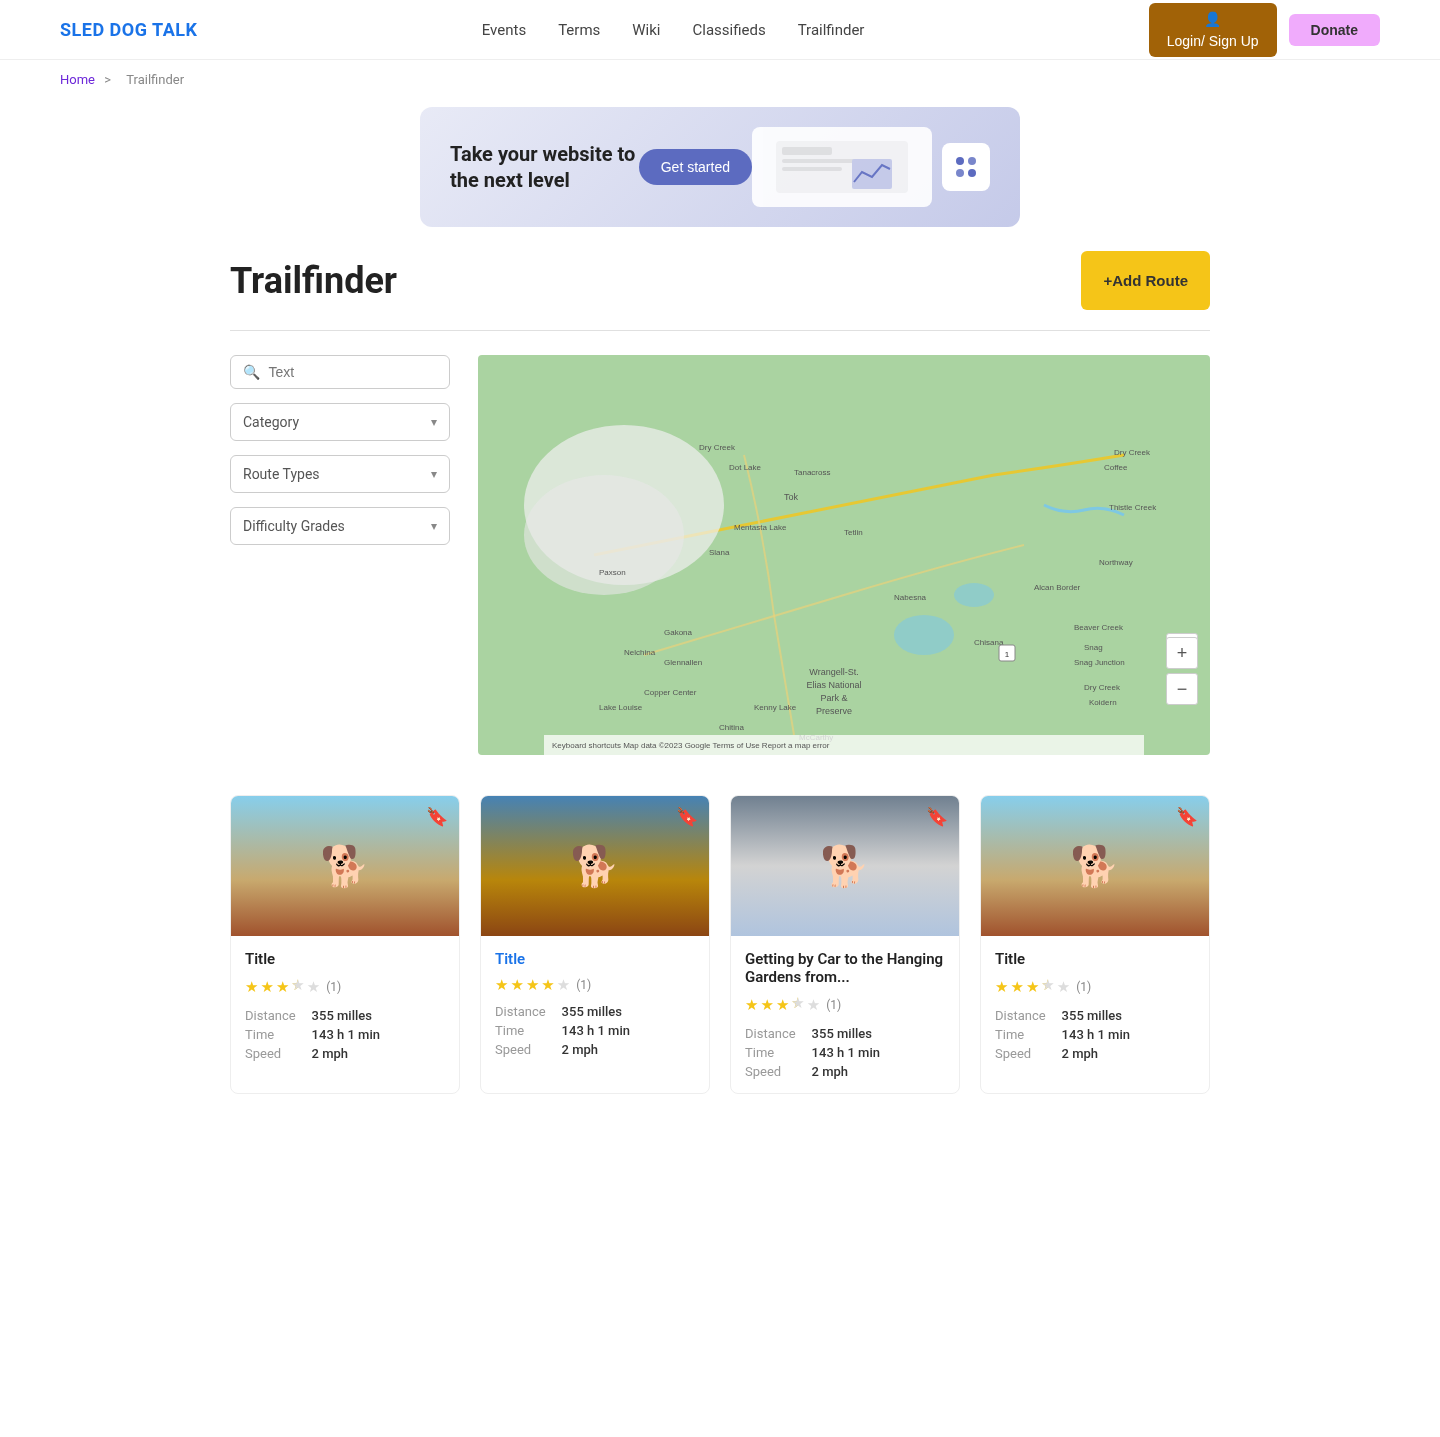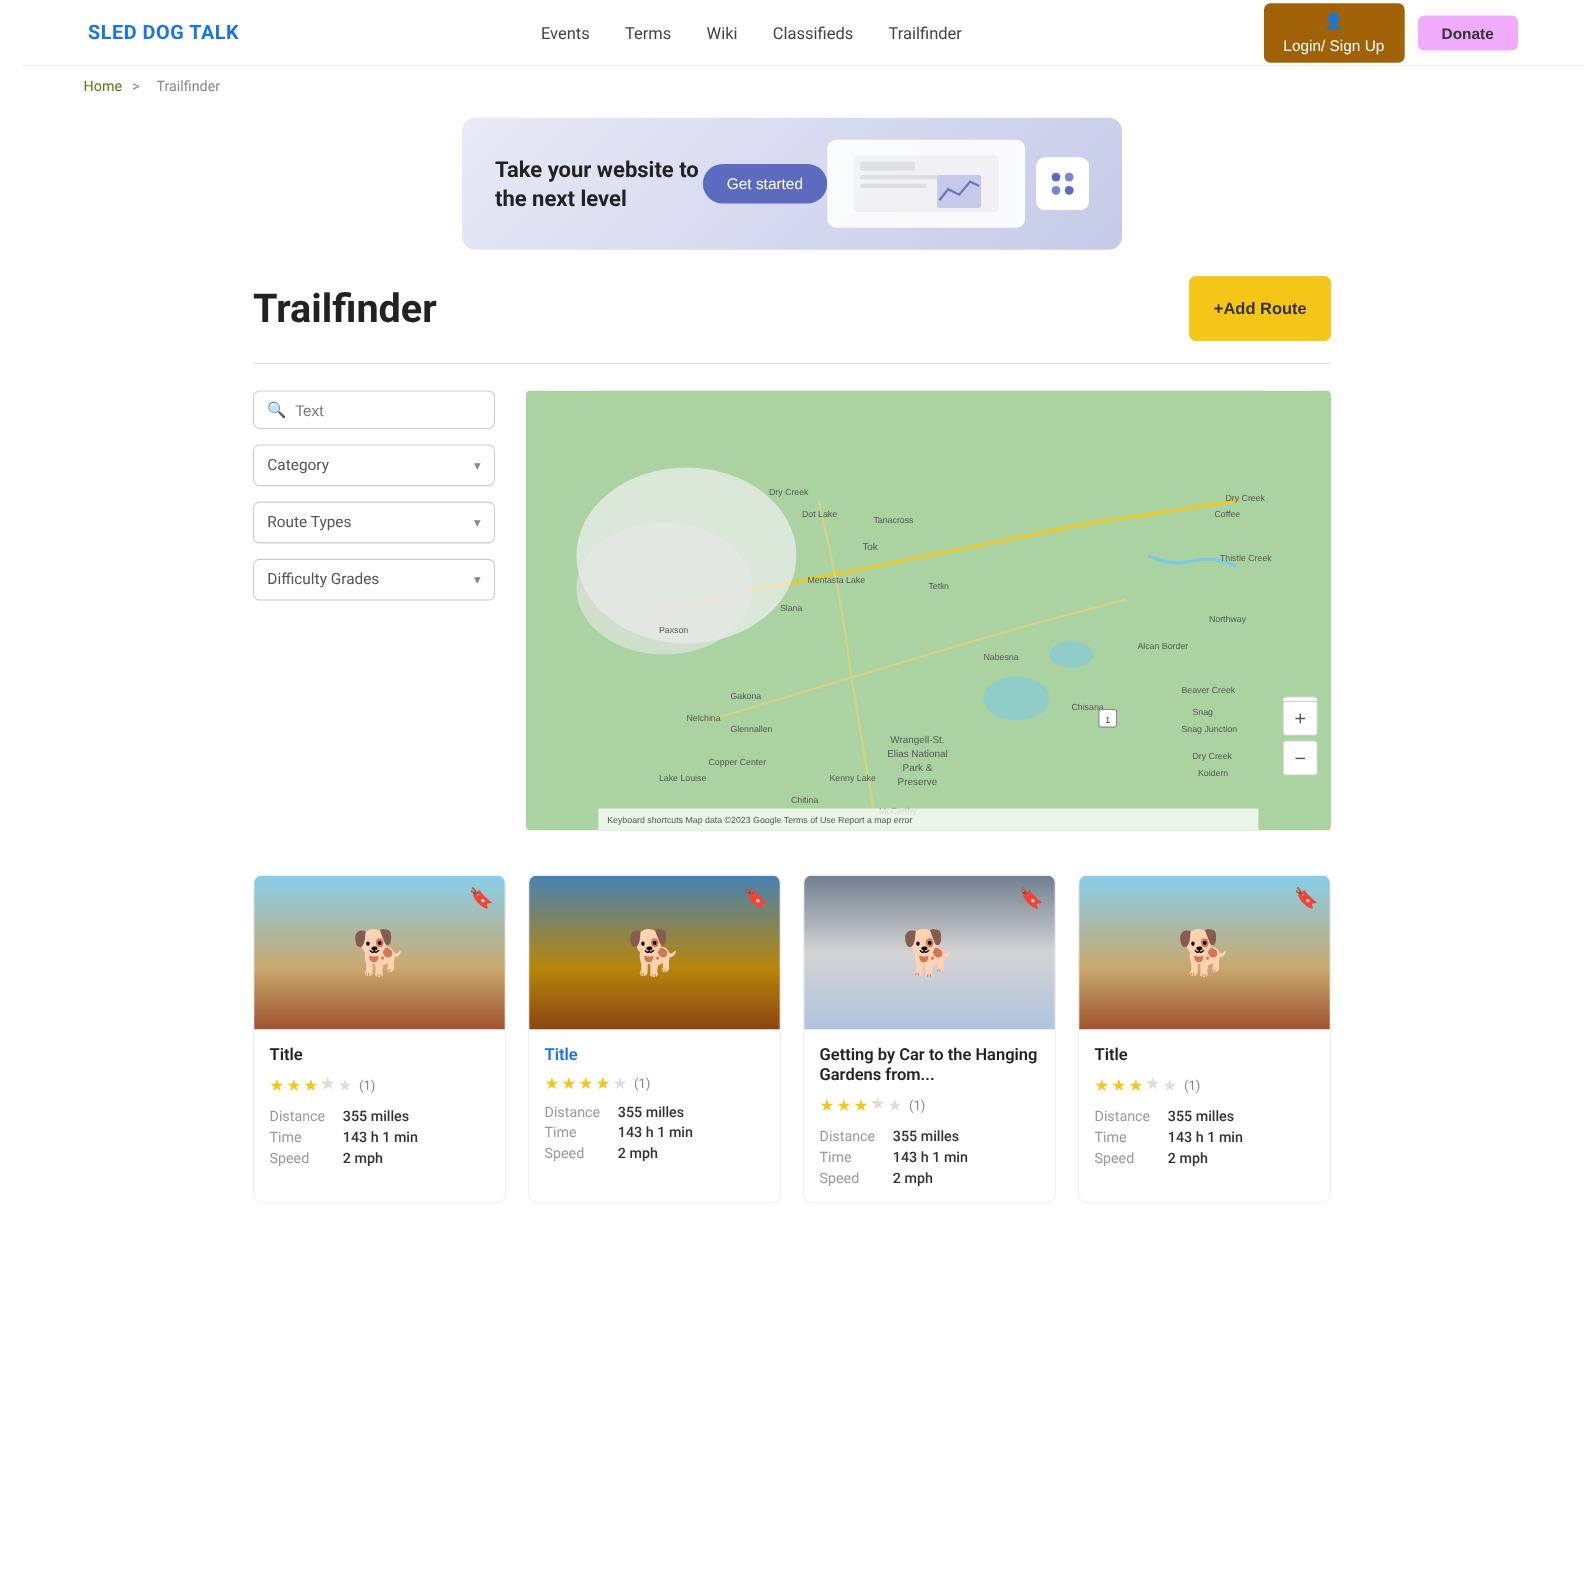--- a/index.html
+++ b/index.html
@@ -6,21 +6,20 @@
     body { font-family: -apple-system, BlinkMacSystemFont, 'Segoe UI', Roboto, sans-serif; background: #fff; color: #333; }
 
     
     .header {
       display: flex;
       align-items: center;
       justify-content: space-between;
       padding: 0 60px;
       height: 60px;
       border-bottom: 1px solid #eee;
-      margin-left: 20px;
     }
     .header-logo {
       font-weight: 700;
       font-size: 18px;
       color: #1a73e8;
       letter-spacing: 0.5px;
     }
     .header-nav {
       display: flex;
       align-items: center;
@@ -59,21 +58,21 @@
       font-weight: 600;
       cursor: pointer;
     }
 
     
     .breadcrumb {
       padding: 12px 60px;
       font-size: 13px;
       color: #888;
     }
-    .breadcrumb a { color: #4d7c0f; text-decoration: none; margin-left: 16px; }
+    .breadcrumb a { color: #6d28d9; text-decoration: none; }
     .breadcrumb span { margin: 0 6px; }
 
     
     .ad-banner {
       margin: 0 auto 24px;
       max-width: 600px;
       background: linear-gradient(135deg, #e8eaf6 0%, #c5cae9 100%);
       border-radius: 12px;
       display: flex;
       align-items: center;

